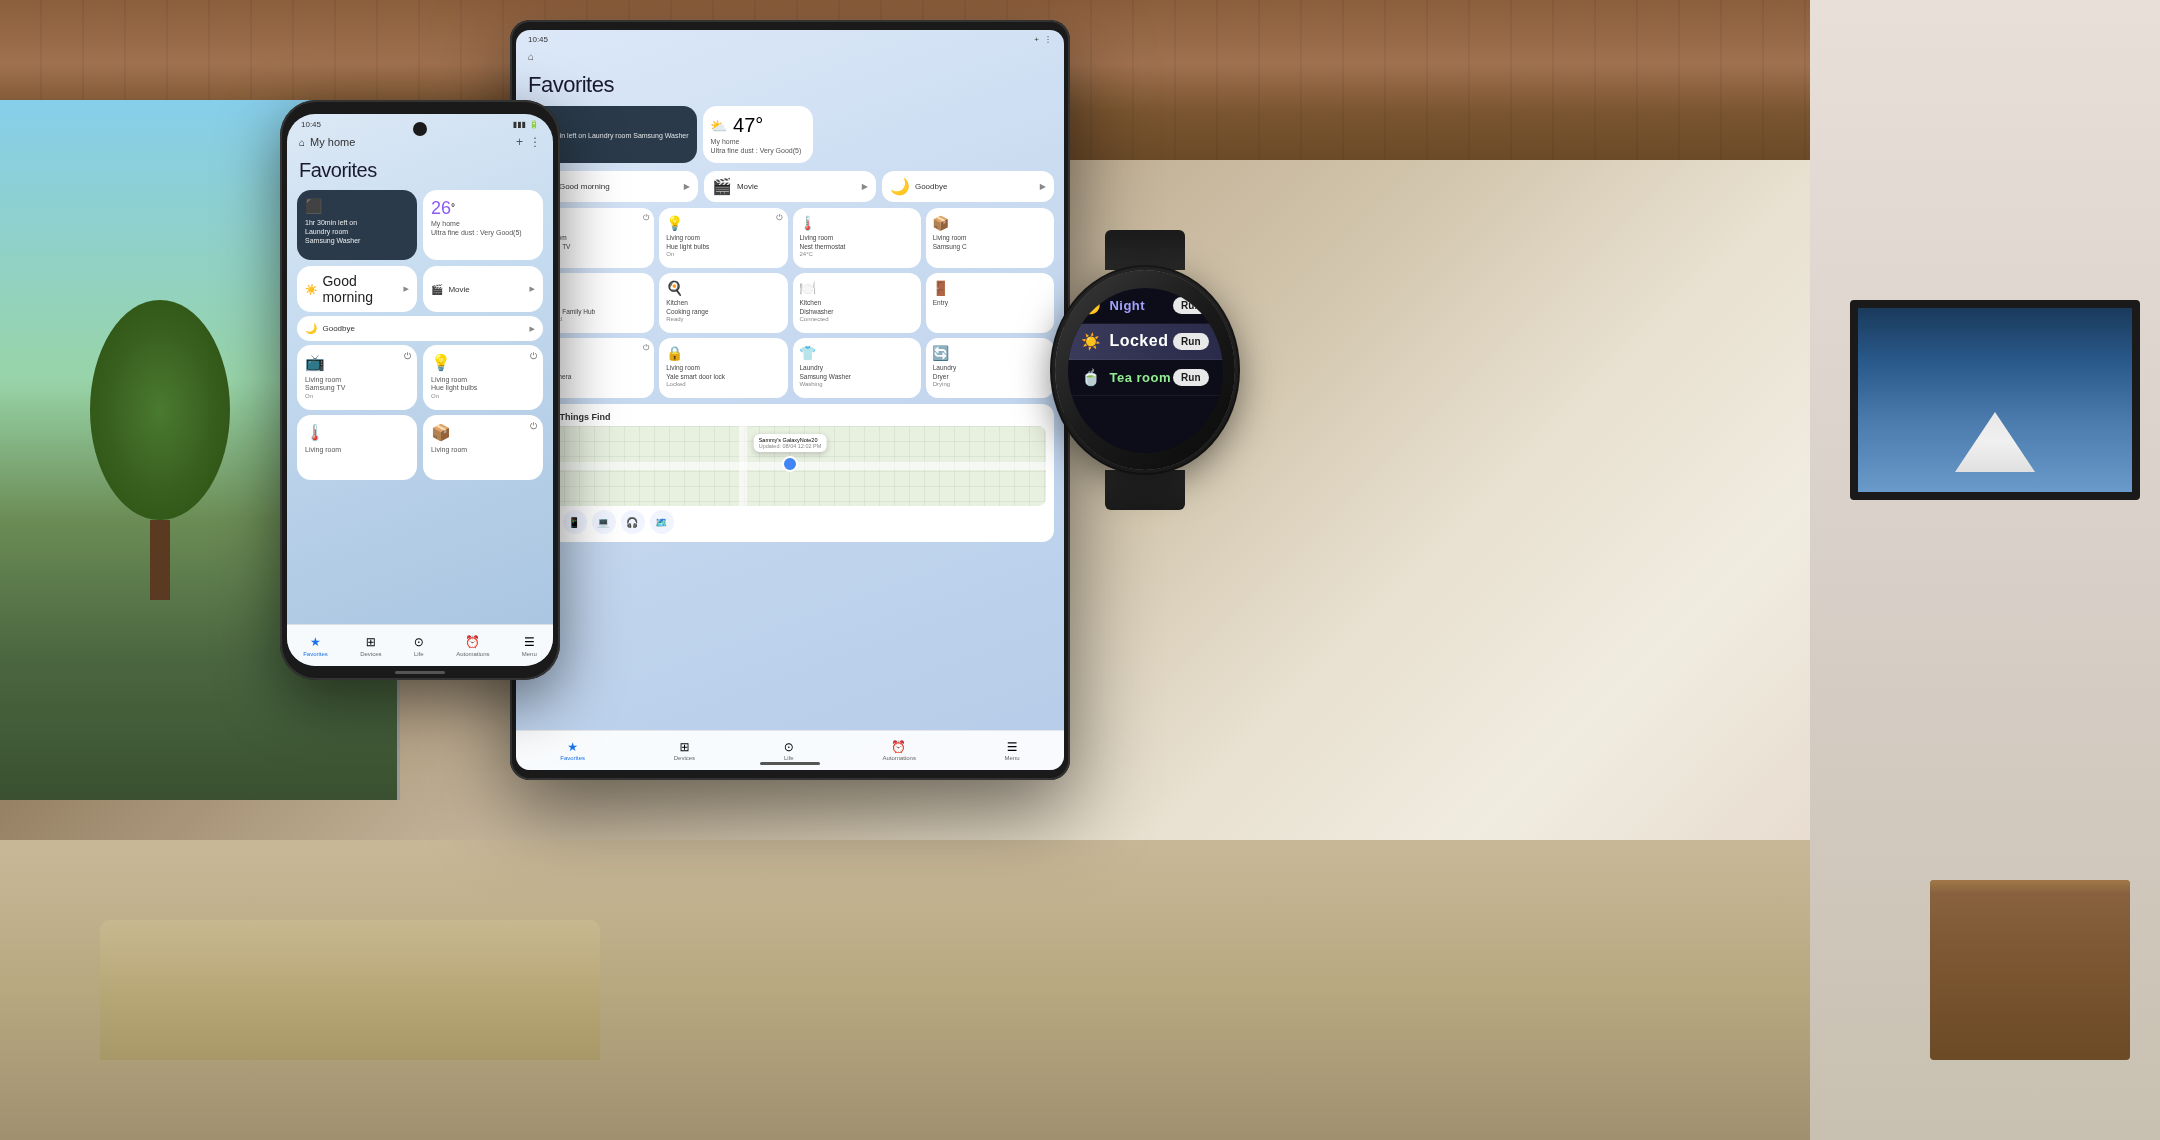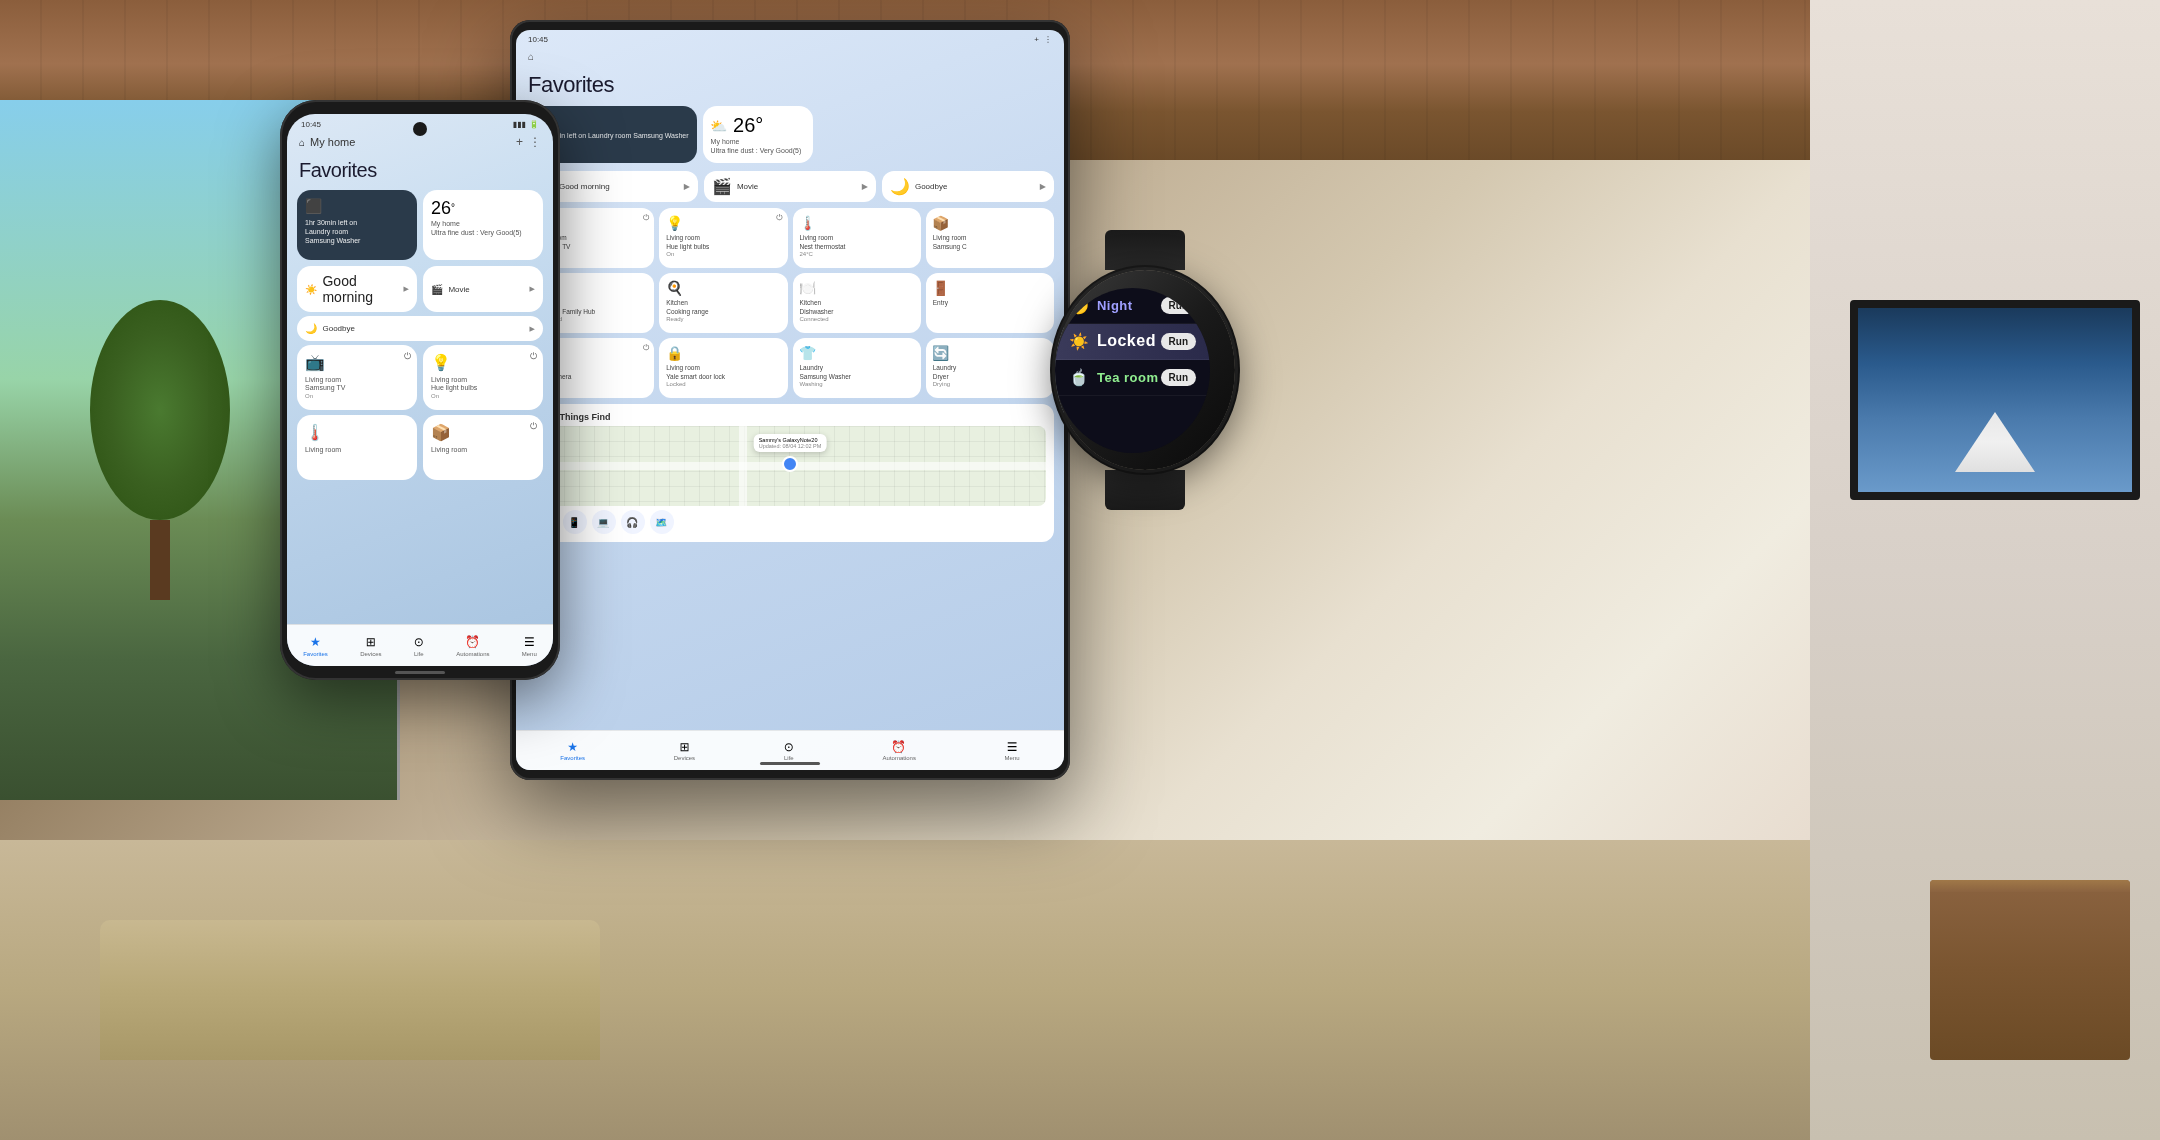--- a/index.html
+++ b/index.html
@@ -236,21 +236,21 @@
       font-size: 14px;
       margin-bottom: 4px;
     }
     .phone-card-text {
       font-size: 7px;
       line-height: 1.3;
     }
     .phone-card-temp {
       font-size: 18px;
       font-weight: 300;
-      color: #000000;
+      color: #8b5cf6;
     }
     .phone-card-temp-unit {
       font-size: 10px;
       vertical-align: top;
       margin-top: 4px;
     }
     .phone-scene-row {
       display: flex;
       gap: 6px;
       padding: 0 10px;
@@ -554,20 +554,21 @@
     .watch-body {
       width: 180px;
       height: 200px;
       background: linear-gradient(135deg, #3a3a3a 0%, #1a1a1a 50%, #0a0a0a 100%);
       border-radius: 50%;
       margin: 0 auto;
       position: relative;
       box-shadow: 0 10px 40px rgba(0,0,0,0.6), 0 0 0 3px #2a2a2a, 0 0 0 5px #1a1a1a;
       display: flex;
       align-items: center;
+      justify-content: center;
       overflow: hidden;
     }
     .watch-screen {
       width: 155px;
       height: 165px;
       background: #0d0d1a;
       border-radius: 50%;
       overflow: hidden;
       position: relative;
     }
@@ -830,21 +831,21 @@
       <div class="tablet-favorites-title">Favorites</div>
 
       <div class="tablet-top-cards">
         <div class="tablet-top-card tablet-top-card-dark">
           <div style="font-size:12px;margin-bottom:3px;">⬛</div>
           <div class="tablet-top-card-text" style="color:rgba(255,255,255,0.85);">1hr 30min left on Laundry room Samsung Washer</div>
         </div>
         <div class="tablet-top-card">
           <div style="display:flex;align-items:center;gap:5px;">
             <span style="font-size:14px;">⛅</span>
-            <span class="tablet-top-card-temp">26°</span>
+            <span class="tablet-top-card-temp">47°</span>
           </div>
           <div class="tablet-top-card-text" style="color:#555;">My home<br>Ultra fine dust : Very Good(5)</div>
         </div>
       </div>
 
       <div class="tablet-scenes-row">
         <div class="tablet-scene-btn">
           <div style="display:flex;align-items:center;gap:5px;">
             <span>☀️</span>
             <span class="tablet-scene-label">Good morning</span>

